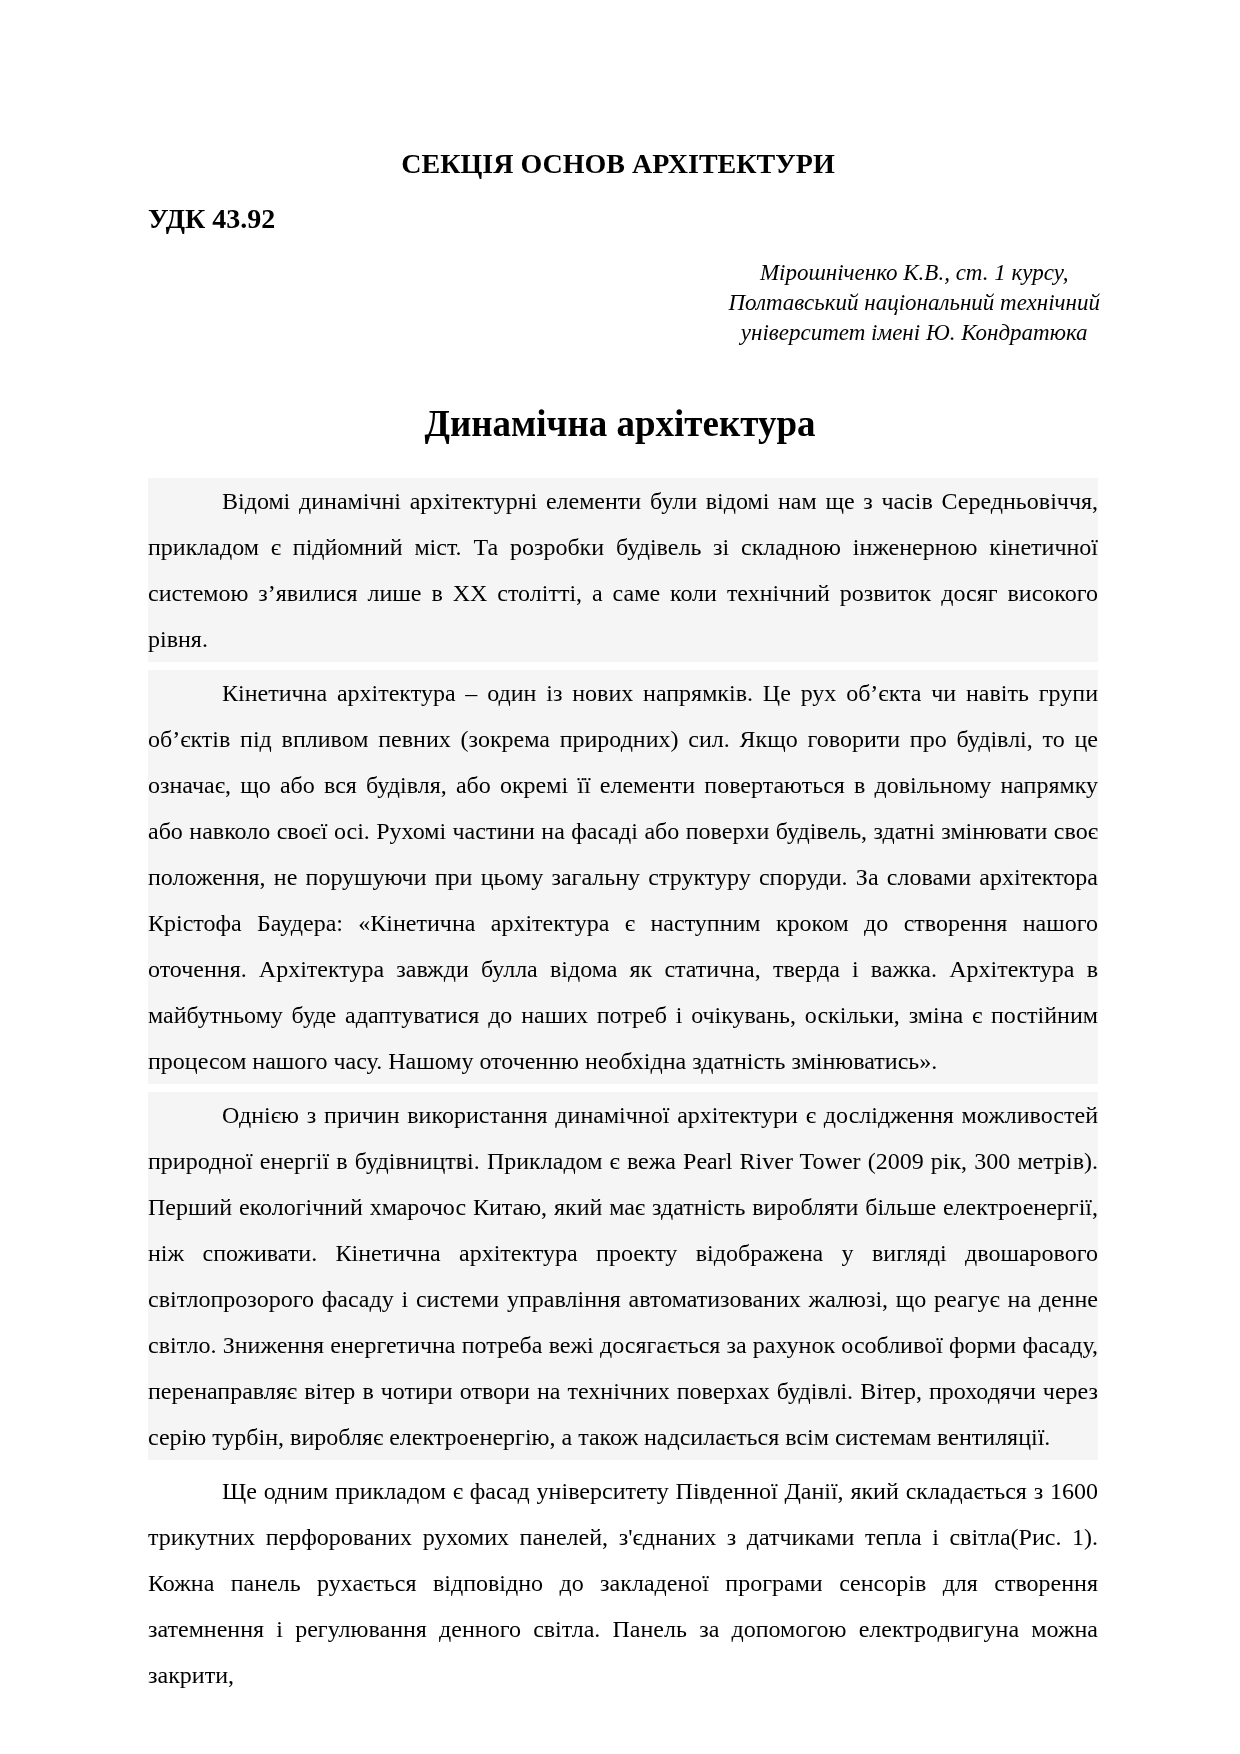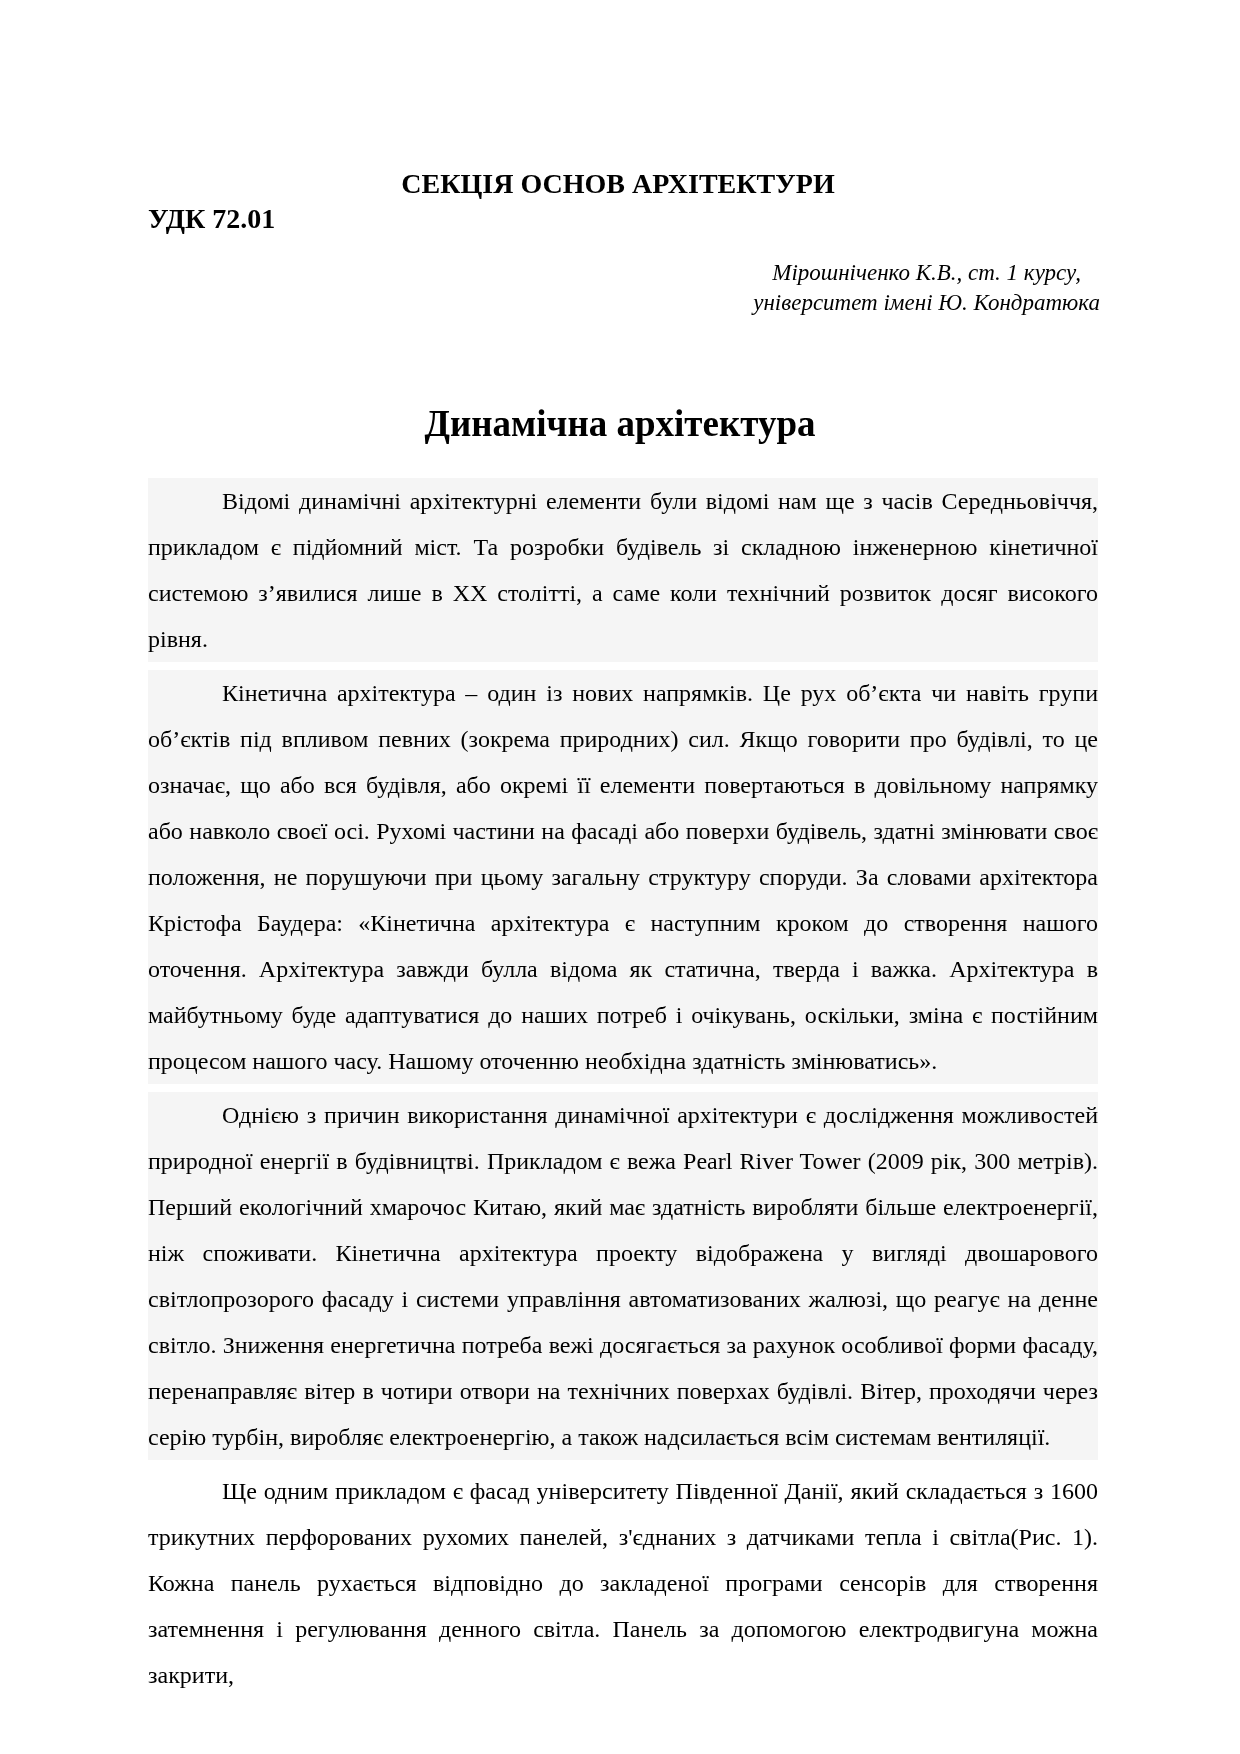--- a/index.html
+++ b/index.html
@@ -1,37 +1,38 @@
 <!DOCTYPE html>
 <html><head>
 <meta charset="utf-8">
 <style>
   html, body { margin: 0; padding: 0; background: #ffffff; }
   body { width: 1240px; height: 1754px; position: relative; overflow: hidden;
          font-family: "Liberation Serif", "DejaVu Serif", serif; color: #000; }
   .section-title { position: absolute; top: 148px; left: 0; width: 1236px; text-align: center;
-         font-weight: bold; font-size: 28px; margin-top: 20px; }
+         font-weight: bold; font-size: 28px; }
   .udk { position: absolute; top: 203px; left: 148px; font-weight: bold; font-size: 28px; }
   .authors { position: absolute; top: 258px; right: 140px; text-align: center; font-style: italic;
          font-size: 23px; line-height: 30px; }
   .paper-title { position: absolute; top: 402px; left: 0; width: 1240px; text-align: center;
          font-weight: bold; font-size: 37px; }
   .body { position: absolute; top: 478px; left: 148px; width: 950px; font-size: 24px;
          line-height: 46px; text-align: justify; }
   .para { margin: 0 0 8px 0; text-indent: 74px; }
   .para.hl { background: #f5f5f5; }
 </style>
 </head>
 <body>
 
 <div class="section-title">СЕКЦІЯ ОСНОВ АРХІТЕКТУРИ</div>
-<div class="udk">УДК 72.01</div>
+<div class="udk">УДК 43.92</div>
 
 <div class="authors">
   <div>Мірошніченко К.В., ст. 1 курсу,</div>
+  <div>Полтавський національний технічний</div>
   <div>університет імені Ю. Кондратюка</div>
 </div>
 
 <div class="paper-title">Динамічна архітектура</div>
 
 <div class="body">
   <p class="para hl">Відомі динамічні архітектурні елементи були відомі нам ще з часів Середньовіччя, прикладом є підйомний міст. Та розробки будівель зі складною інженерною кінетичної системою з’явилися лише в XX столітті, а саме коли технічний розвиток досяг високого рівня.</p>
   <p class="para hl">Кінетична архітектура – один із нових напрямків. Це рух об’єкта чи навіть групи об’єктів під впливом певних (зокрема природних) сил. Якщо говорити про будівлі, то це означає, що або вся будівля, або окремі її елементи повертаються в довільному напрямку або навколо своєї осі. Рухомі частини на фасаді або поверхи будівель, здатні змінювати своє положення, не порушуючи при цьому загальну структуру споруди. За словами архітектора Крістофа Баудера: «Кінетична архітектура є наступним кроком до створення нашого оточення. Архітектура завжди булла відома як статична, тверда і важка. Архітектура в майбутньому буде адаптуватися до наших потреб і очікувань, оскільки, зміна є постійним процесом нашого часу. Нашому оточенню необхідна здатність змінюватись».</p>
   <p class="para hl">Однією з причин використання динамічної архітектури є дослідження можливостей природної енергії в будівництві. Прикладом є вежа Pearl River Tower (2009 рік, 300 метрів). Перший екологічний хмарочос Китаю, який має здатність виробляти більше електроенергії, ніж споживати. Кінетична архітектура проекту відображена у вигляді двошарового світлопрозорого фасаду і системи управління автоматизованих жалюзі, що реагує на денне світло. Зниження енергетична потреба вежі досягається за рахунок особливої форми фасаду, перенаправляє вітер в чотири отвори на технічних поверхах будівлі. Вітер, проходячи через серію турбін, виробляє електроенергію, а також надсилається всім системам вентиляції.</p>
   <p class="para">Ще одним прикладом є фасад університету Південної Данії, який складається з 1600 трикутних перфорованих рухомих панелей, з'єднаних з датчиками тепла і світла(Рис. 1). Кожна панель рухається відповідно до закладеної програми сенсорів для створення затемнення і регулювання денного світла. Панель за допомогою електродвигуна можна закрити,</p>

